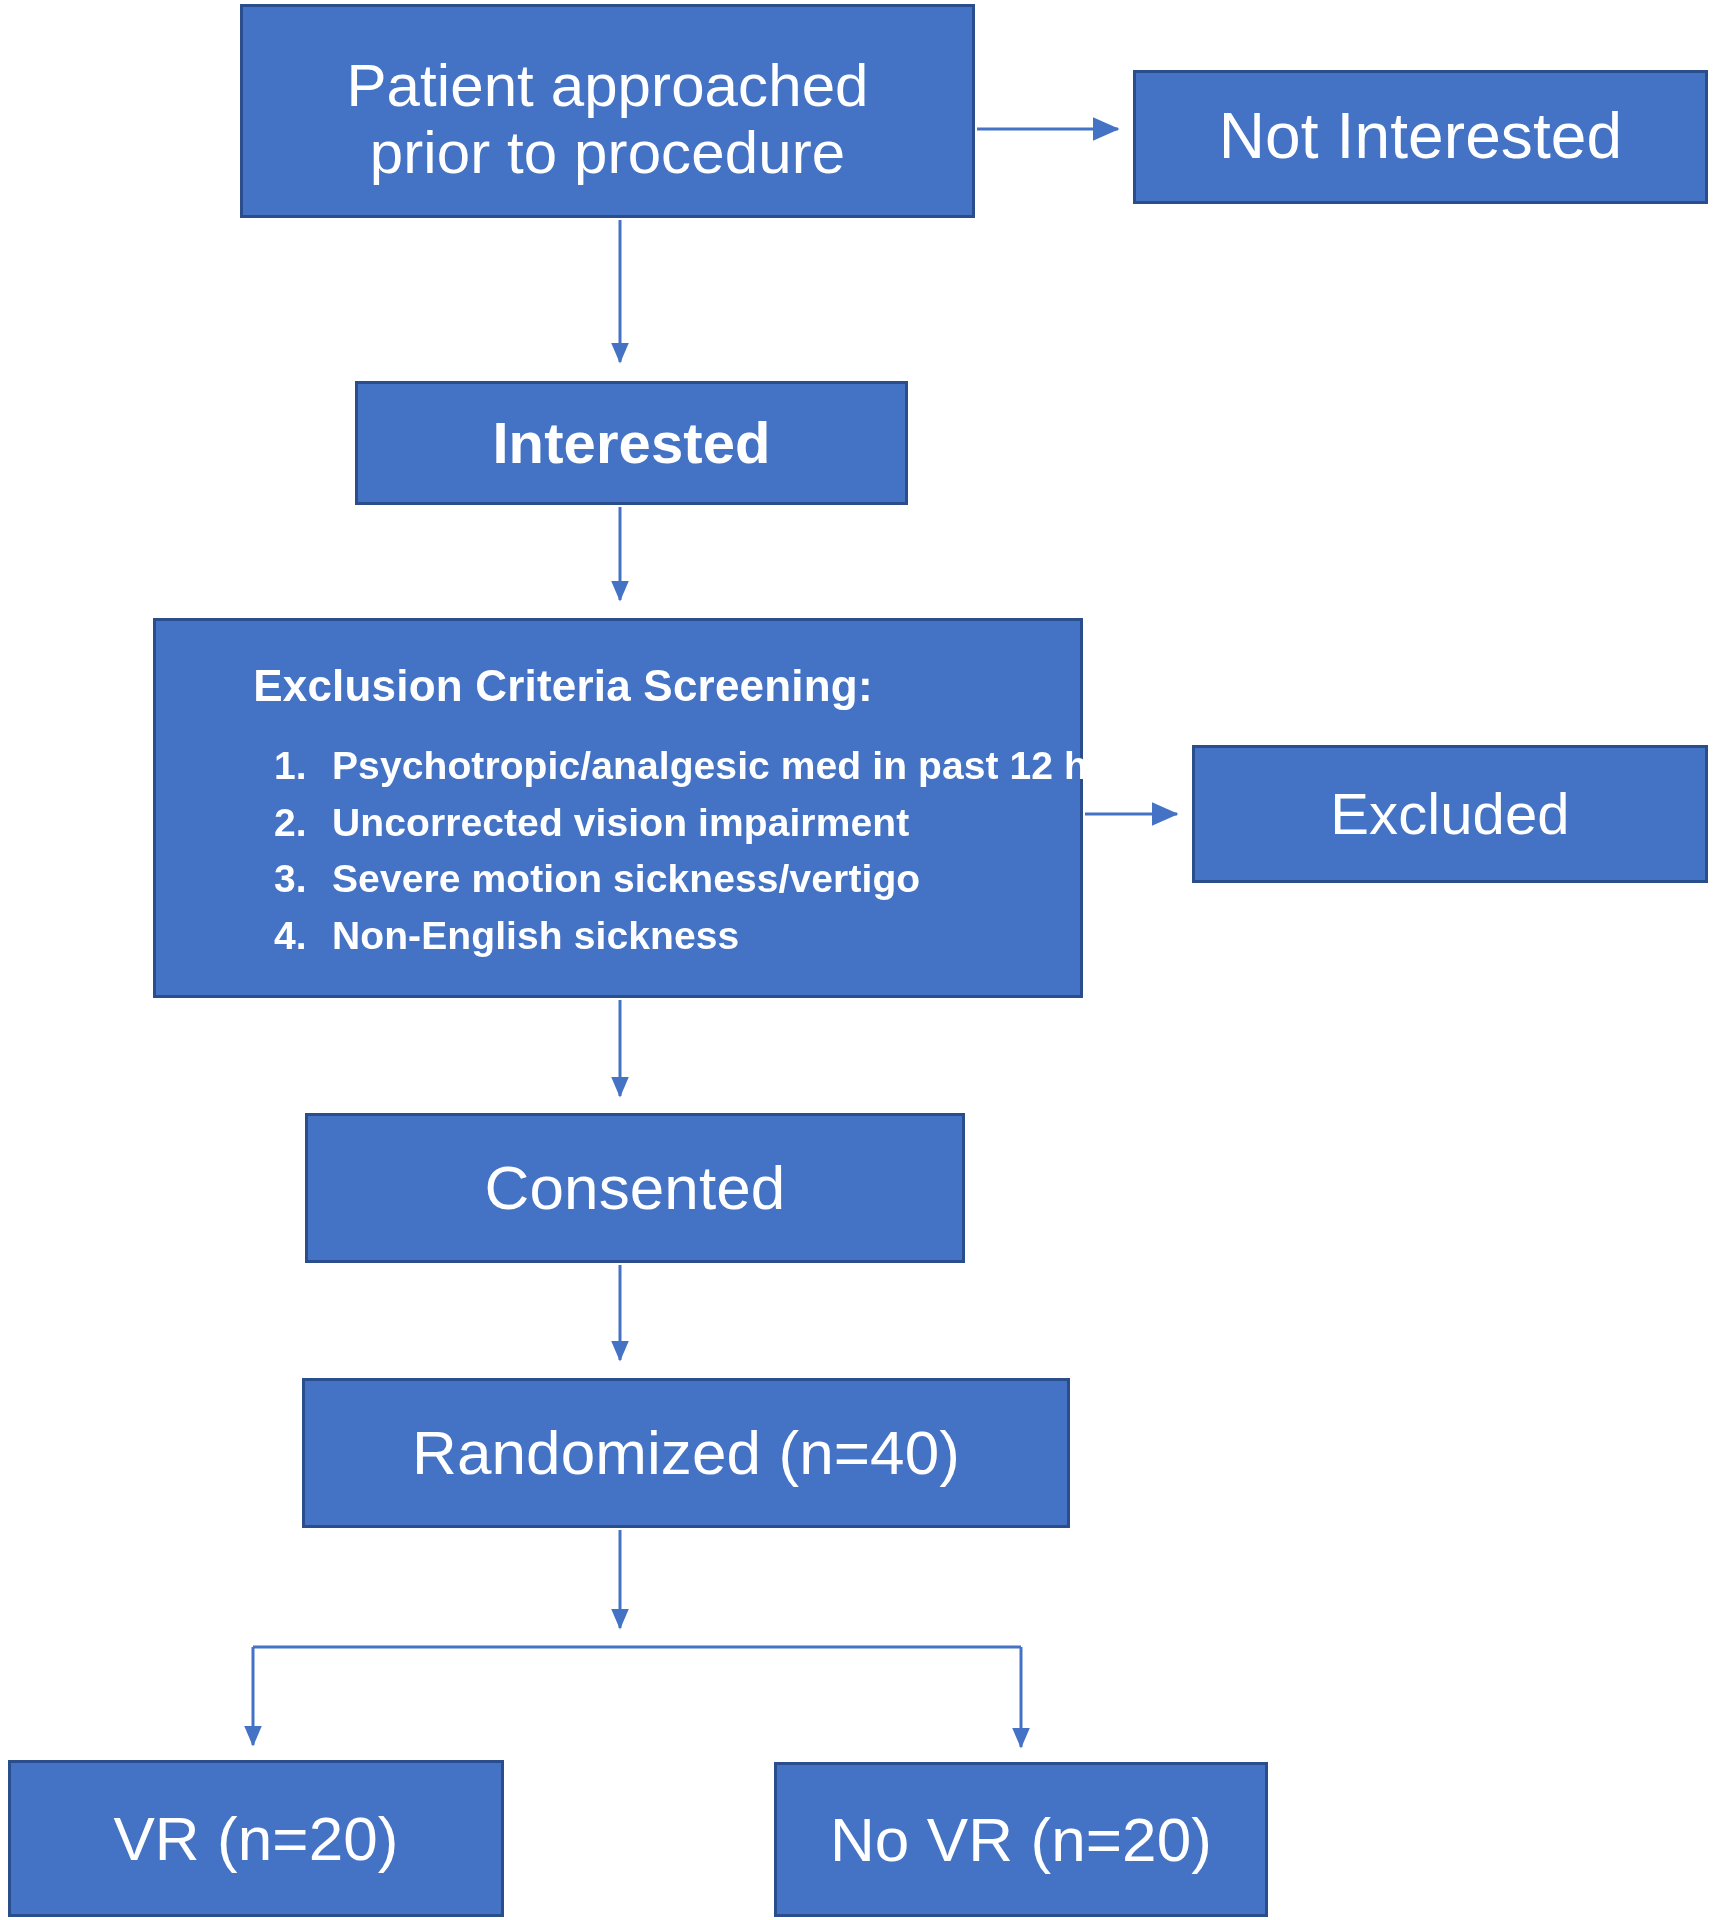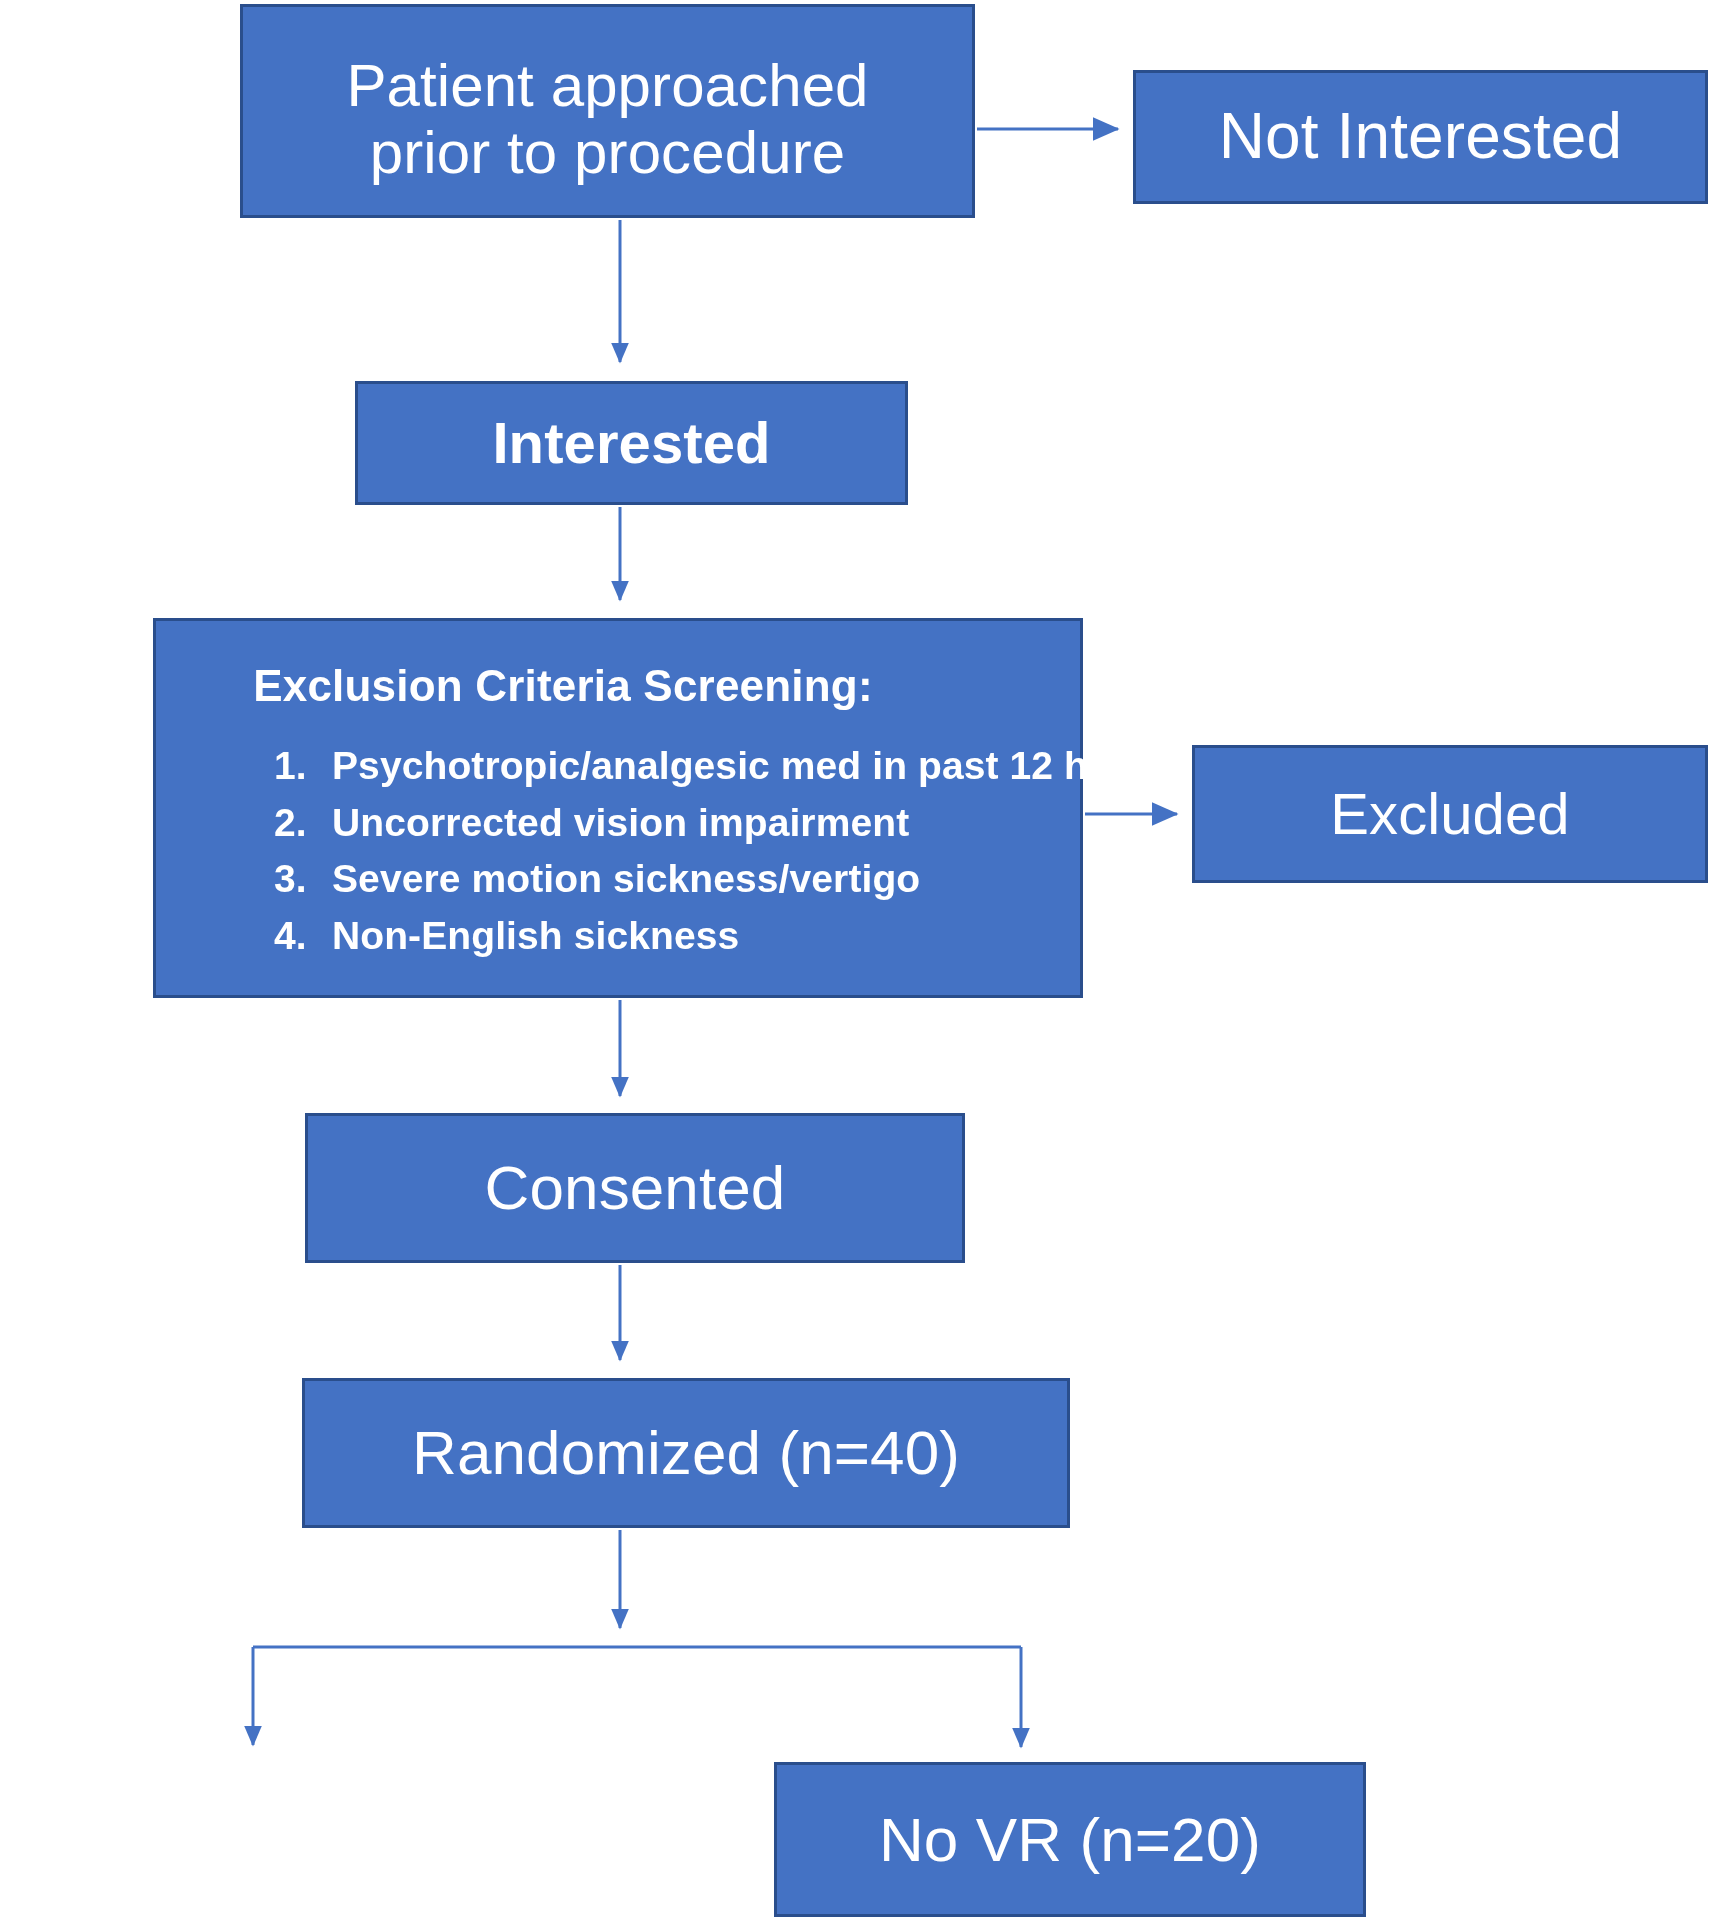--- a/index.html
+++ b/index.html
@@ -96,21 +96,21 @@
   }
   #node-randomized {
     left: 302px;  top: 1378px; width: 768px;  height: 150px;
     font-size: 62px;
   }
   #node-vr {
     left: 8px;    top: 1760px; width: 496px;  height: 157px;
     font-size: 62px;
   }
   #node-novr {
-    left: 774px;  top: 1762px; width: 592px;  height: 155px;
+    left: 774px;  top: 1762px; width: 494px;  height: 155px;
     font-size: 62px;
   }
 
   
   .connector {
     position: absolute;
     top: 0;
     left: 0;
     width: 1716px;
     height: 1920px;
@@ -196,18 +196,21 @@
   </div>
 
   <div class="node" id="node-consented">
     <span class="node-text">Consented</span>
   </div>
 
   <div class="node" id="node-randomized">
     <span class="node-text">Randomized (n=40)</span>
   </div>
 
+  <div class="node" id="node-vr">
+    <span class="node-text">VR (n=20)</span>
+  </div>
 
   <div class="node" id="node-novr">
     <span class="node-text">No VR (n=20)</span>
   </div>
 
 </div>
 
 </body></html>

